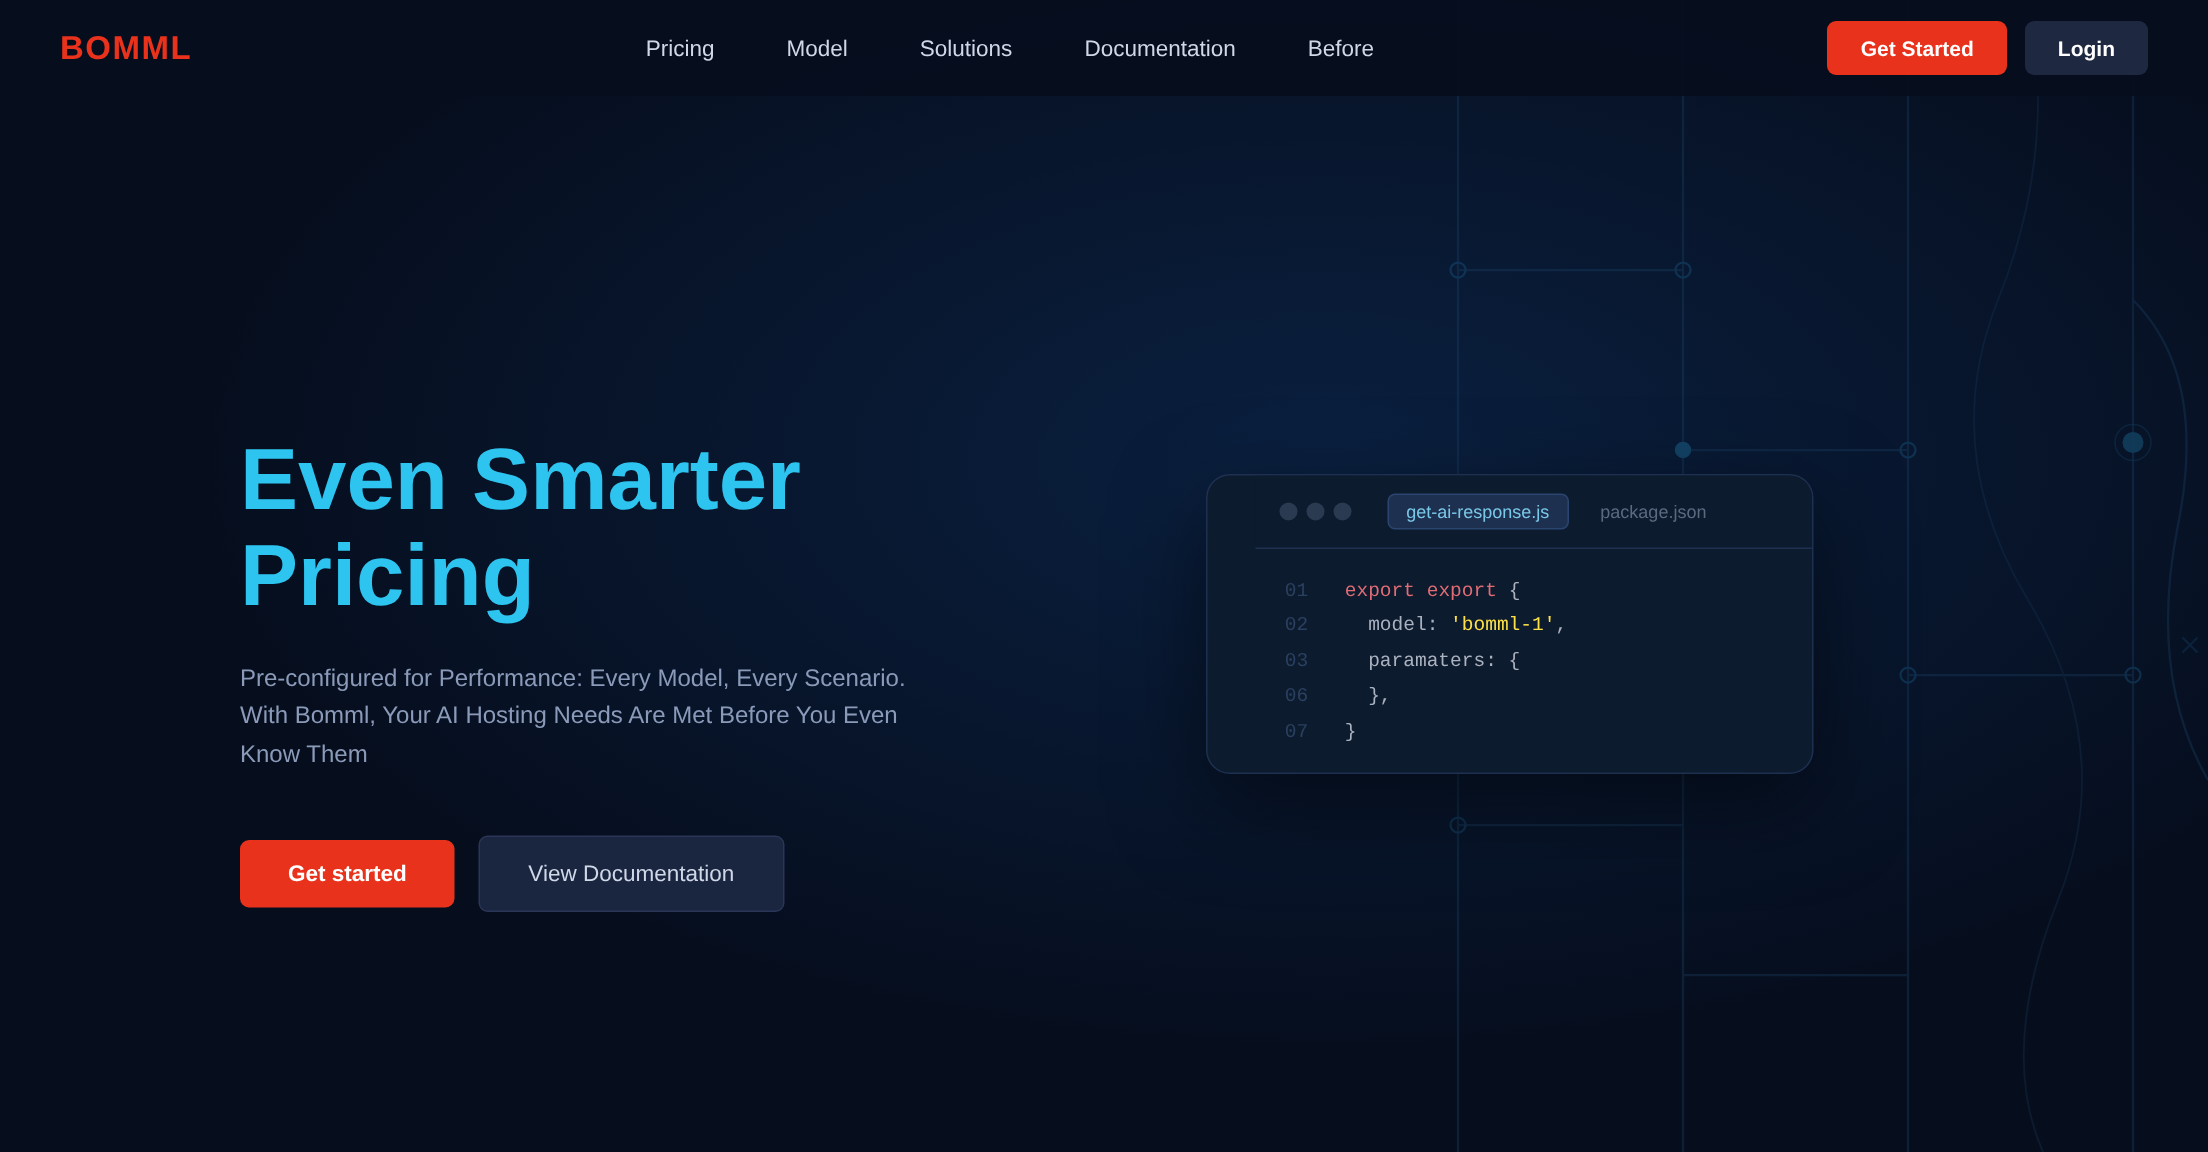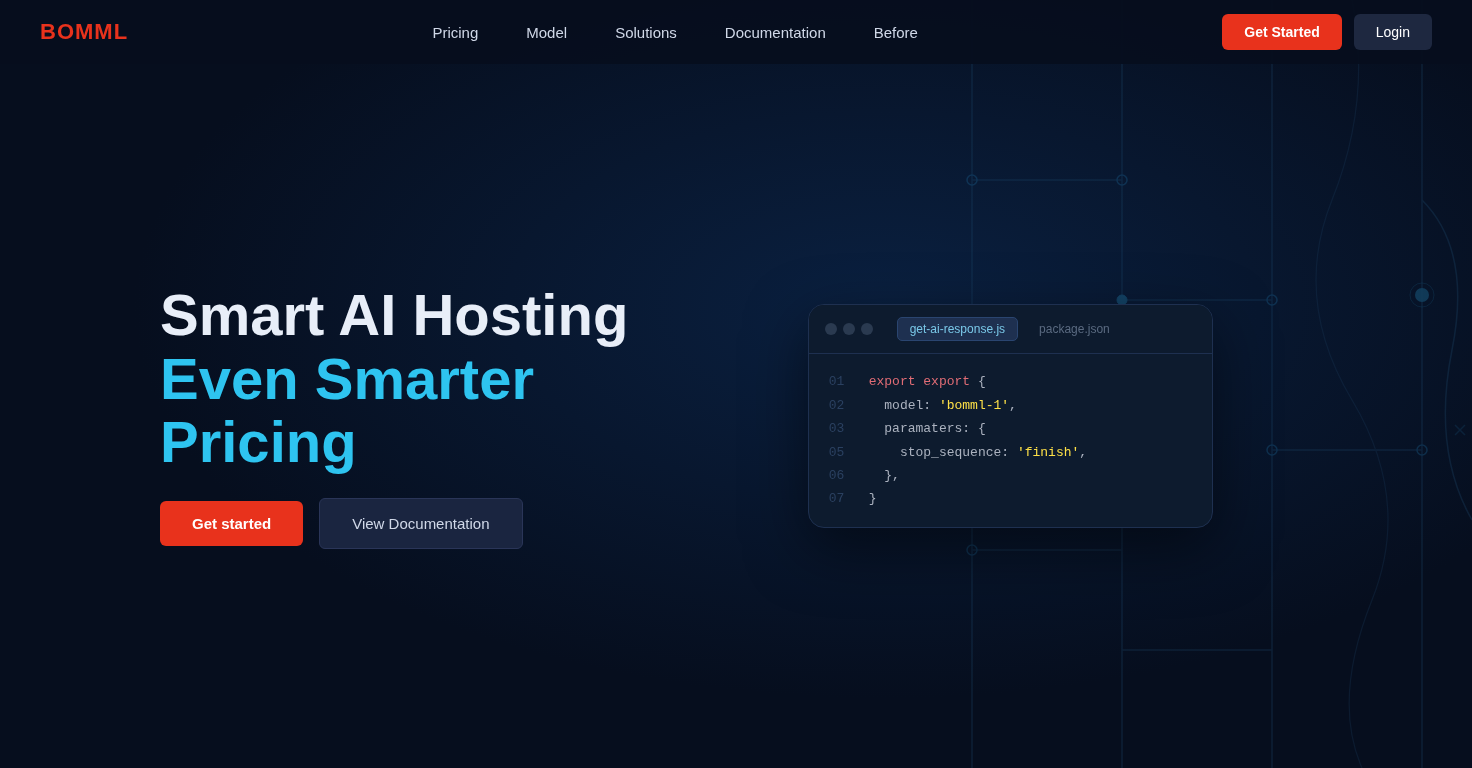--- a/index.html
+++ b/index.html
@@ -70,21 +70,21 @@
       cursor: pointer;
     }
 
     .btn-login {
       background: #1e2840;
       color: #fff;
       border: none;
       padding: 10px 22px;
       border-radius: 6px;
       font-size: 14px;
-      font-weight: 400;
+      font-weight: 700;
       cursor: pointer;
     }
 
     
     .main {
       position: relative;
       z-index: 5;
       display: flex;
       align-items: center;
       padding: 0 160px 0 160px;
@@ -156,20 +156,21 @@
       padding-left: 80px;
     }
 
     .code-window {
       background: #0d1b2e;
       border: 1px solid #1e3050;
       border-radius: 16px;
       width: 405px;
       overflow: hidden;
       box-shadow: 0 20px 60px rgba(0,0,0,0.5);
+      padding-left: 32px;
     }
 
     .code-window-titlebar {
       display: flex;
       align-items: center;
       padding: 12px 16px;
       background: #0d1b2e;
       border-bottom: 1px solid #1e3050;
       gap: 16px;
     }
@@ -296,24 +297,25 @@
   <div class="nav-right">
     <button class="btn-get-started-nav">Get Started</button>
     <button class="btn-login">Login</button>
   </div>
 </nav>
 
 <main class="main">
 
   <div class="hero-text">
     <h1 class="hero-title">
-      <span class="hero-title-white">Smart AI Hosting</span><br>
+      <br>
       <span class="hero-title-blue">Even Smarter</span><br>
       <span class="hero-title-blue">Pricing</span>
     </h1>
+    <p class="hero-subtitle">Pre-configured for Performance: Every Model, Every Scenario. With Bomml, Your AI Hosting Needs Are Met Before You Even Know Them</p>
     <div class="hero-buttons">
       <button class="btn-get-started-hero">Get started</button>
       <button class="btn-view-docs">View Documentation</button>
     </div>
   </div>
 
   <div class="code-window-wrapper">
     <div class="code-window">
 
       <div class="code-window-titlebar">
@@ -335,24 +337,20 @@
         </div>
         <div class="code-line">
           <span class="line-num">02</span>
           <span><span class="code-white">&nbsp;&nbsp;model: </span><span class="code-green">'bomml-1'</span><span class="code-white">,</span></span>
         </div>
         <div class="code-line">
           <span class="line-num">03</span>
           <span><span class="code-white">&nbsp;&nbsp;paramaters: {</span></span>
         </div>
         <div class="code-line">
-          <span class="line-num">05</span>
-          <span><span class="code-white">&nbsp;&nbsp;&nbsp;&nbsp;stop_sequence: </span><span class="code-green">'finish'</span><span class="code-white">,</span></span>
-        </div>
-        <div class="code-line">
           <span class="line-num">06</span>
           <span><span class="code-white">&nbsp;&nbsp;},</span></span>
         </div>
         <div class="code-line">
           <span class="line-num">07</span>
           <span><span class="code-white">}</span></span>
         </div>
       </div>
     </div>
   </div>

